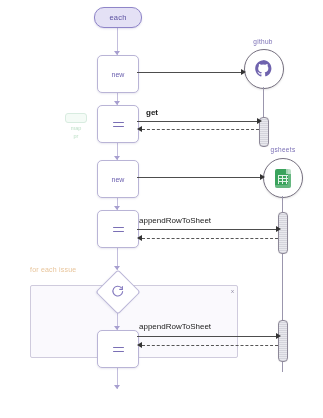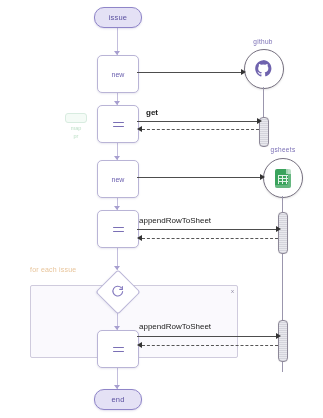--- a/index.html
+++ b/index.html
@@ -271,21 +271,21 @@
   <div class="abs vline" style="left:117px; top:246px; height:24px;"></div>
   <div class="abs arrow-down" style="left:114px; top:266px;"></div>
 
   <div class="abs vline" style="left:117px; top:312px; height:18px;"></div>
   <div class="abs arrow-down" style="left:114px; top:326px;"></div>
 
   <div class="abs vline" style="left:117px; top:366px; height:23px;"></div>
   <div class="abs arrow-down" style="left:114px; top:385px;"></div>
 
   <div class="abs terminal" style="left:94px; top:7px;">
-    <span>issue</span>
+    <span>each</span>
   </div>
 
   <div class="abs action" style="left:97px; top:55px;">
     <span>new</span>
   </div>
 
   <div class="abs action" style="left:97px; top:105px;">
     <span class="eq"></span>
   </div>
 
@@ -304,23 +304,20 @@
         <path d="M19 5a9 9 0 1 0 2.5 7"></path>
         <path d="M21 3v5h-5"></path>
       </svg>
     </div>
   </div>
 
   <div class="abs action" style="left:97px; top:330px;">
     <span class="eq"></span>
   </div>
 
-  <div class="abs terminal" style="left:94px; top:389px;">
-    <span>end</span>
-  </div>
 
   <div class="abs actor-label label-github" style="left:228px; top:38px;">github</div>
   <div class="abs actor-head" style="left:244px; top:49px;">
     <span class="gh-icon">
       <svg width="19" height="19" viewBox="0 0 24 24" fill="#6f63ae">
         <path d="M12 1.5C6.2 1.5 1.5 6.2 1.5 12c0 4.6 3 8.6 7.2 10 .5.1.7-.2.7-.5v-1.9
                  c-2.9.6-3.5-1.3-3.5-1.3-.5-1.2-1.2-1.5-1.2-1.5-.9-.6.1-.6.1-.6 1 .1 1.6 1 1.6 1
                  .9 1.6 2.4 1.1 3 .9.1-.7.4-1.1.6-1.4-2.3-.3-4.7-1.2-4.7-5.1 0-1.1.4-2 1-2.7
                  -.1-.3-.5-1.3.1-2.7 0 0 .9-.3 2.8 1a9.4 9.4 0 0 1 5 0c1.9-1.3 2.8-1 2.8-1
                  .6 1.4.2 2.4.1 2.7.7.7 1 1.6 1 2.7 0 3.9-2.4 4.8-4.7 5.1.4.3.7.9.7 1.9v2.8

